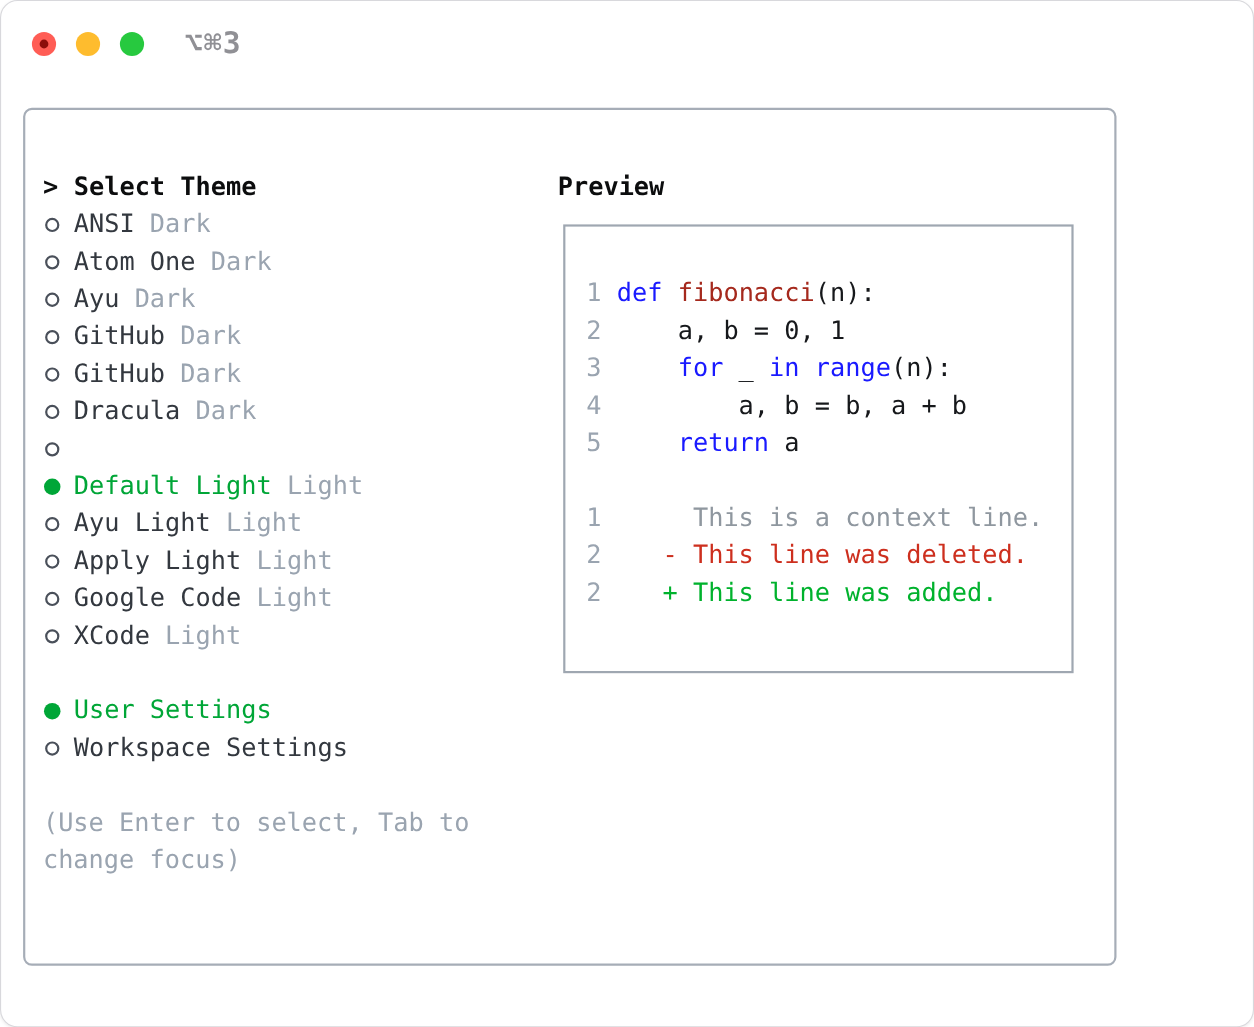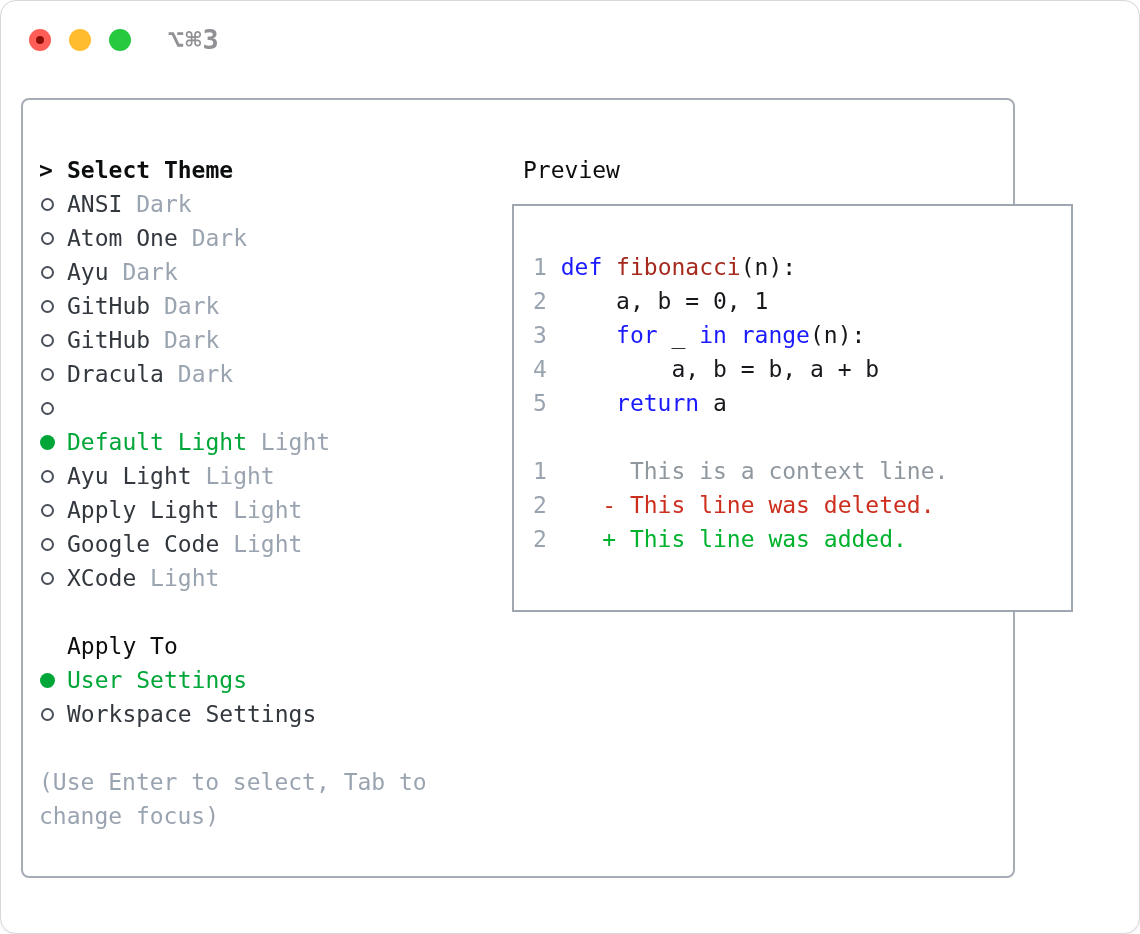--- a/index.html
+++ b/index.html
@@ -59,23 +59,23 @@
   .dot{width:15px;height:15px;border-radius:50%;background:var(--accent-green);margin-left:1px;}
   .variant{color:var(--muted);}
   .sel .nm{color:var(--accent-green);}
   .spacer{height:34px;}
   .apply-hdr{color:var(--header-black);}
   .hint{
     color:var(--muted);white-space:normal;width:31ch;line-height:34px;
   }
   
   .right-col{position:absolute;left:480px;top:53px;}
-  .preview-hdr{font-size:23px;line-height:34px;font-weight:400;color:var(--header-black);margin-left:20px;}
+  .preview-hdr{font-size:23px;line-height:34px;font-weight:700;color:var(--header-black);margin-left:4px;}
   .preview-box{
-    margin-top:17px;margin-left:9px;width:561px;height:408px;
+    margin-top:17px;margin-left:9px;width:464px;height:408px;
     border:2px solid var(--box-border);background:#fff;overflow:hidden;
   }
   .code{
     padding:44px 0 0 19px;font-size:23px;line-height:34px;white-space:pre;
   }
   .code-line{height:34px;}
   .ln{display:inline-block;width:2ch;color:var(--muted);}
   .c-kw{color:var(--kw-blue);}
   .c-fn{color:var(--fn-red);}
   .c-plain{color:#16181b;}
@@ -115,24 +115,20 @@
           <div class="row"><span class="marker"><span class="ring"></span></span></div>
           <div class="row sel"><span class="marker"><span class="dot"></span></span><span><span class="nm">Default Light</span><span class="variant"> Light</span></span></div>
           <div class="row"><span class="marker"><span class="ring"></span></span><span><span class="nm">Ayu Light</span><span class="variant"> Light</span></span></div>
           <div class="row"><span class="marker"><span class="ring"></span></span><span><span class="nm">Apply Light</span><span class="variant"> Light</span></span></div>
           <div class="row"><span class="marker"><span class="ring"></span></span><span><span class="nm">Google Code</span><span class="variant"> Light</span></span></div>
           <div class="row"><span class="marker"><span class="ring"></span></span><span><span class="nm">XCode</span><span class="variant"> Light</span></span></div>
         </div>
 
       <div class="spacer"></div>
 
-      <div class="row">
-        <span class="marker"></span>
-        <span class="apply-hdr">Apply To</span>
-      </div>
 
       <div id="apply-list">
           <div class="row sel"><span class="marker"><span class="dot"></span></span><span><span class="nm">User Settings</span></span></div>
           <div class="row"><span class="marker"><span class="ring"></span></span><span><span class="nm">Workspace Settings</span></span></div>
         </div>
 
       <div class="spacer"></div>
 
       <div class="hint">(Use Enter to select, Tab to change focus)</div>
     </div>

